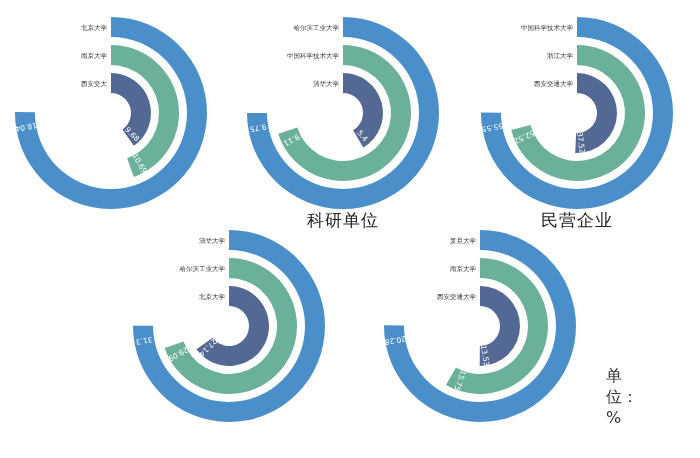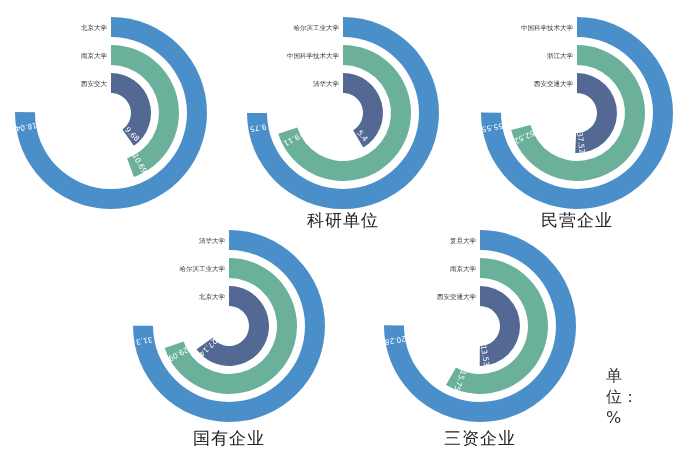--- a/index.html
+++ b/index.html
@@ -69,17 +69,15 @@
         <text class="cat" x="476" y="270.5" text-anchor="end">南京大学</text>
         <text class="val" x="460.16283168711124" y="380.5021720055827" text-anchor="middle" dominant-baseline="central" transform="rotate(110 460.16283168711124 380.5021720055827)">15.75</text>
         <path d="M480,286 A40,40 0 1 1 479.72074958808156,365.99902522821577 L479.8603747940408,345.9995126141079 A20,20 0 1 0 480,306 Z" fill="#546894"></path>
         <text class="cat" x="476" y="298.5" text-anchor="end">西安交通大学</text>
         <text class="val" x="485.0030624014831" y="355.5798811121151" text-anchor="middle" dominant-baseline="central" transform="rotate(80.39999999999998 485.0030624014831 355.5798811121151)">13.53</text>
       </g>
     </svg>
 
   <div class="chart-title" style="left: 343px; top: 209px;">科研单位</div>
   <div class="chart-title" style="left: 577px; top: 209px;">民营企业</div>
-  <div class="chart-title" style="left: 229px; top: 427px;">国有企业</div>
-  <div class="chart-title" style="left: 480px; top: 427px;">三资企业</div>
 
   <div class="unit-label">单位：%</div>
 </div>
 
 </body></html>

